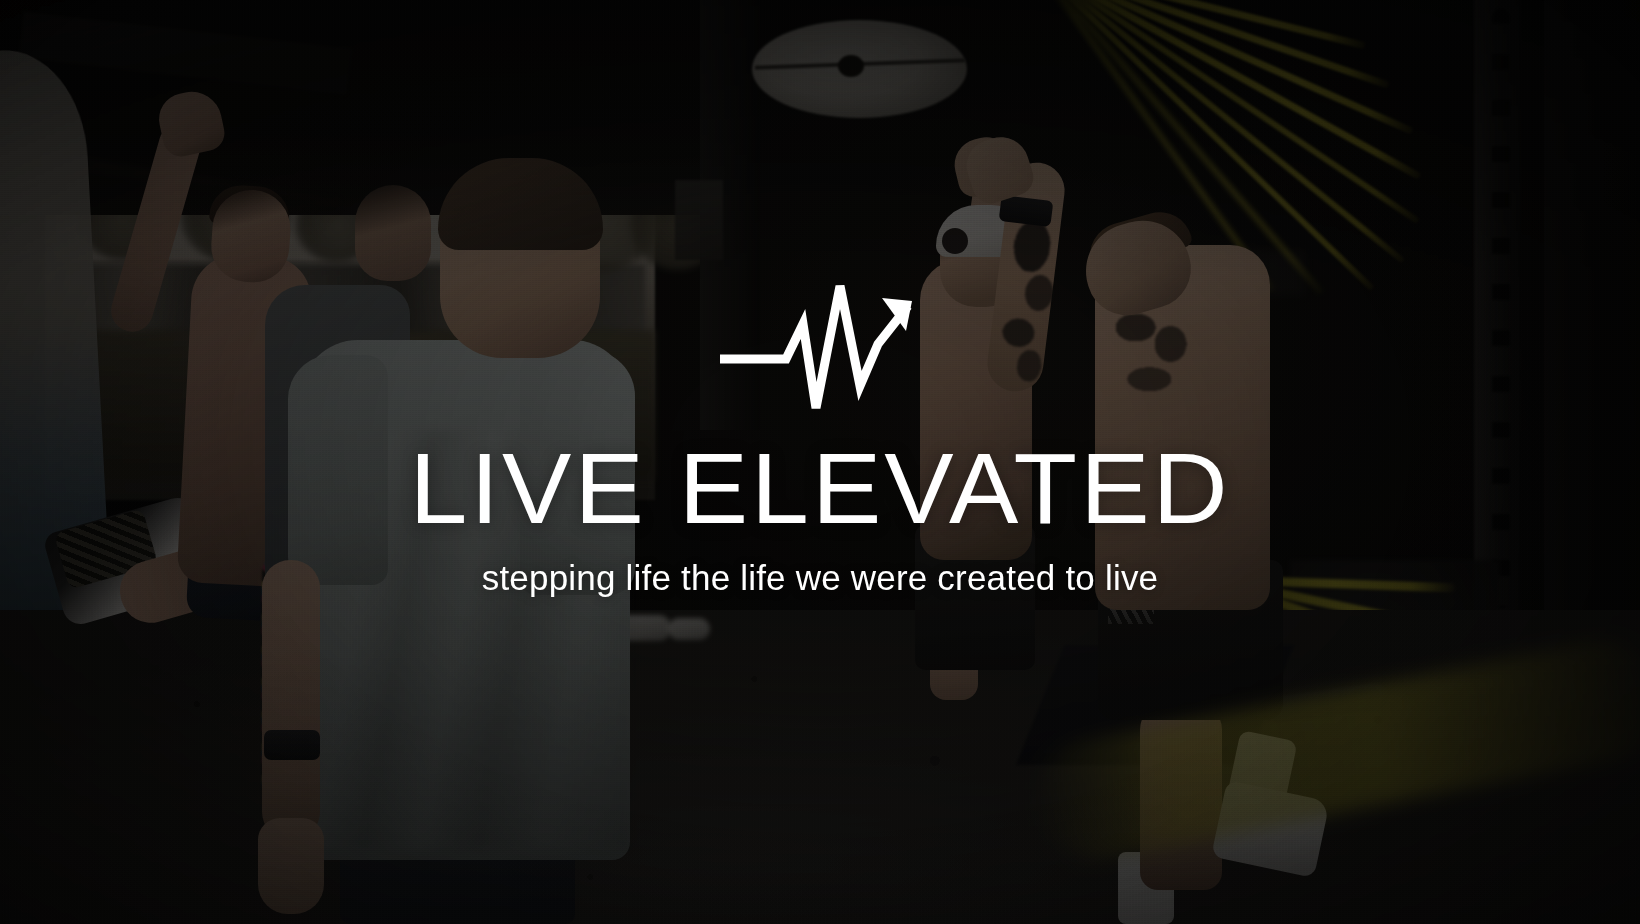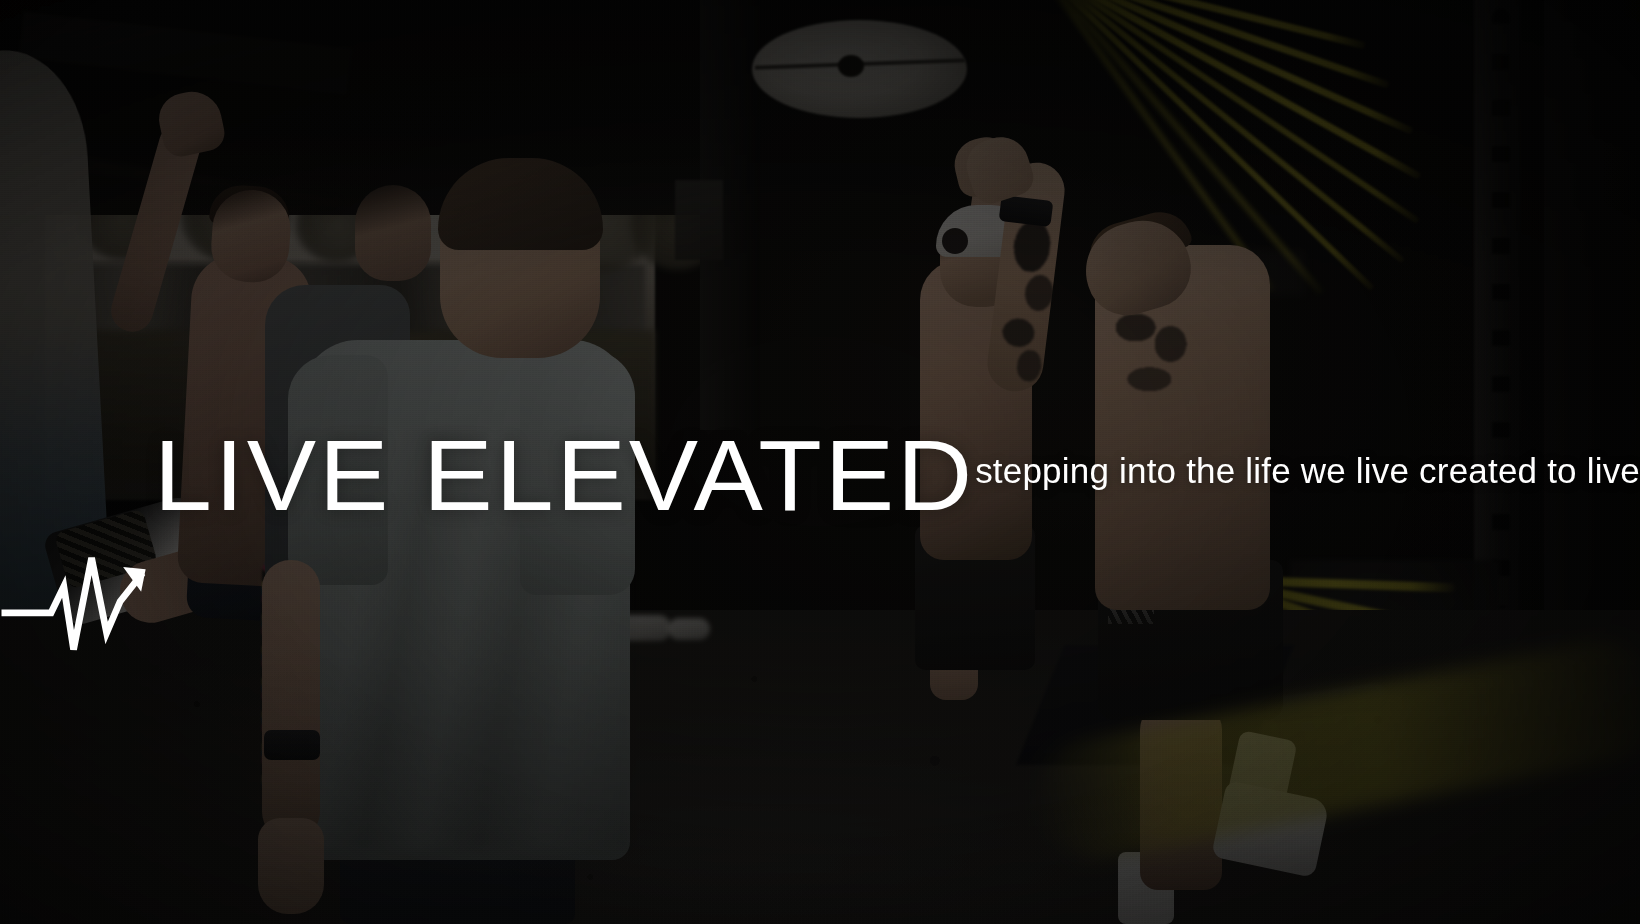--- a/index.html
+++ b/index.html
@@ -600,21 +600,21 @@
       repeating-linear-gradient(90deg, rgba(255,255,255,.55) 0 1px, transparent 1px 3px);
     mix-blend-mode: overlay;
     pointer-events:none;
   }
 
   
   .content {
     position:absolute;
     inset:0;
     display:flex;
-    flex-direction:row;
+    flex-direction:column;
     align-items:center;
     justify-content:flex-start;
     z-index:40;
   }
 
   .logo-mark{
     margin-top: 282px;
     width: 205px;
     height: 128px;
     display:block;
@@ -785,16 +785,16 @@
 
   <div class="content">
 
     <svg class="logo-mark" viewBox="0 0 205 128" aria-hidden="true">
       <path d="M2 77 L68 77 L85 42 L98 126 L122 4 L142 104 L160 62 L190 24" fill="none" stroke="#ffffff" stroke-width="9" stroke-linejoin="miter" stroke-linecap="butt"></path>
       <path d="M164 16 L194 19 L188 49 Z" fill="#ffffff"></path>
     </svg>
 
     <h1 class="headline">LIVE ELEVATED</h1>
 
-    <p class="tagline">stepping into the life we live created to live</p>
+    <p class="tagline">stepping life the life we were created to live</p>
   </div>
 
 </div>
 
 </body></html>

